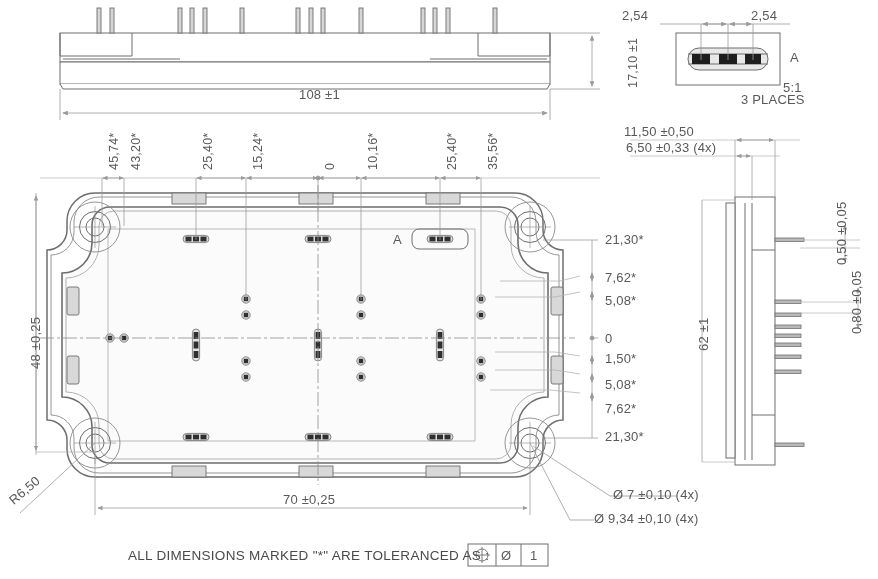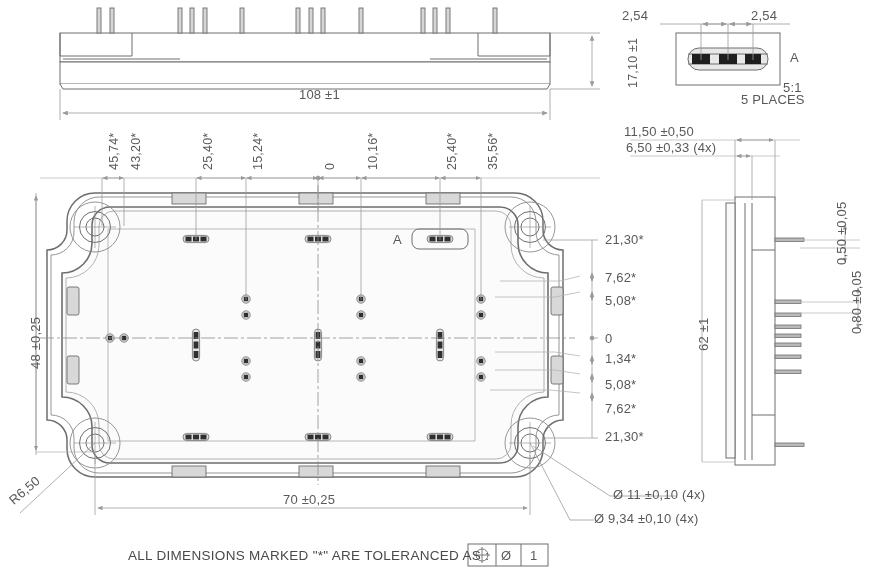--- a/index.html
+++ b/index.html
@@ -331,45 +331,45 @@
   </g>
 </svg>
 
 <div class="lbl rot" style="left:626px;top:88px">17,10 ±1</div>
 <div class="lbl big" style="left:299px;top:87px">108 ±1</div>
 
 <div class="lbl big" style="left:622px;top:8px">2,54</div>
 <div class="lbl big" style="left:751px;top:8px">2,54</div>
 <div class="lbl big" style="left:790px;top:50px">A</div>
 <div class="lbl big" style="left:783px;top:80px">5:1</div>
-<div class="lbl big" style="left:741px;top:92px">5 PLACES</div>
+<div class="lbl big" style="left:741px;top:92px">3 PLACES</div>
 
 <div class="lbl rot" style="left:107px;top:170px">45,74*</div>
 <div class="lbl rot" style="left:129px;top:170px">43,20*</div>
 <div class="lbl rot" style="left:201px;top:170px">25,40*</div>
 <div class="lbl rot" style="left:251px;top:170px">15,24*</div>
 <div class="lbl rot" style="left:323px;top:170px">0</div>
 <div class="lbl rot" style="left:366px;top:170px">10,16*</div>
 <div class="lbl rot" style="left:445px;top:170px">25,40*</div>
 <div class="lbl rot" style="left:486px;top:170px">35,56*</div>
 
 <div class="lbl big" style="left:605px;top:232px">21,30*</div>
 <div class="lbl big" style="left:605px;top:270px">7,62*</div>
 <div class="lbl big" style="left:605px;top:293px">5,08*</div>
 <div class="lbl big" style="left:605px;top:331px">0</div>
-<div class="lbl big" style="left:605px;top:351px">1,34*</div>
+<div class="lbl big" style="left:605px;top:351px">1,50*</div>
 <div class="lbl big" style="left:605px;top:377px">5,08*</div>
 <div class="lbl big" style="left:605px;top:401px">7,62*</div>
 <div class="lbl big" style="left:605px;top:429px">21,30*</div>
 
 <div class="lbl rot big" style="left:28px;top:369px">48 ±0,25</div>
 <div class="lbl big" style="left:283px;top:492px">70 ±0,25</div>
 <div class="lbl big" style="left:6px;top:496px;transform:rotate(-40deg);transform-origin:0 0">R6,50</div>
 <div class="lbl big" style="left:393px;top:232px">A</div>
-<div class="lbl big" style="left:613px;top:487px">Ø 11 ±0,10 (4x)</div>
+<div class="lbl big" style="left:613px;top:487px">Ø 7 ±0,10 (4x)</div>
 <div class="lbl big" style="left:594px;top:511px">Ø 9,34 ±0,10 (4x)</div>
 
 <div class="lbl big" style="left:624px;top:124px">11,50 ±0,50</div>
 <div class="lbl big" style="left:626px;top:140px">6,50 ±0,33 (4x)</div>
 <div class="lbl rot big" style="left:834px;top:265px">0,50 ±0,05</div>
 <div class="lbl rot big" style="left:849px;top:334px">0,80 ±0,05</div>
 <div class="lbl rot big" style="left:696px;top:351px">62 ±1</div>
 
 <div class="note" style="left:128px;top:548px">ALL DIMENSIONS MARKED "*" ARE TOLERANCED AS :</div>
 <div class="lbl big" style="left:501px;top:548px">Ø</div>

